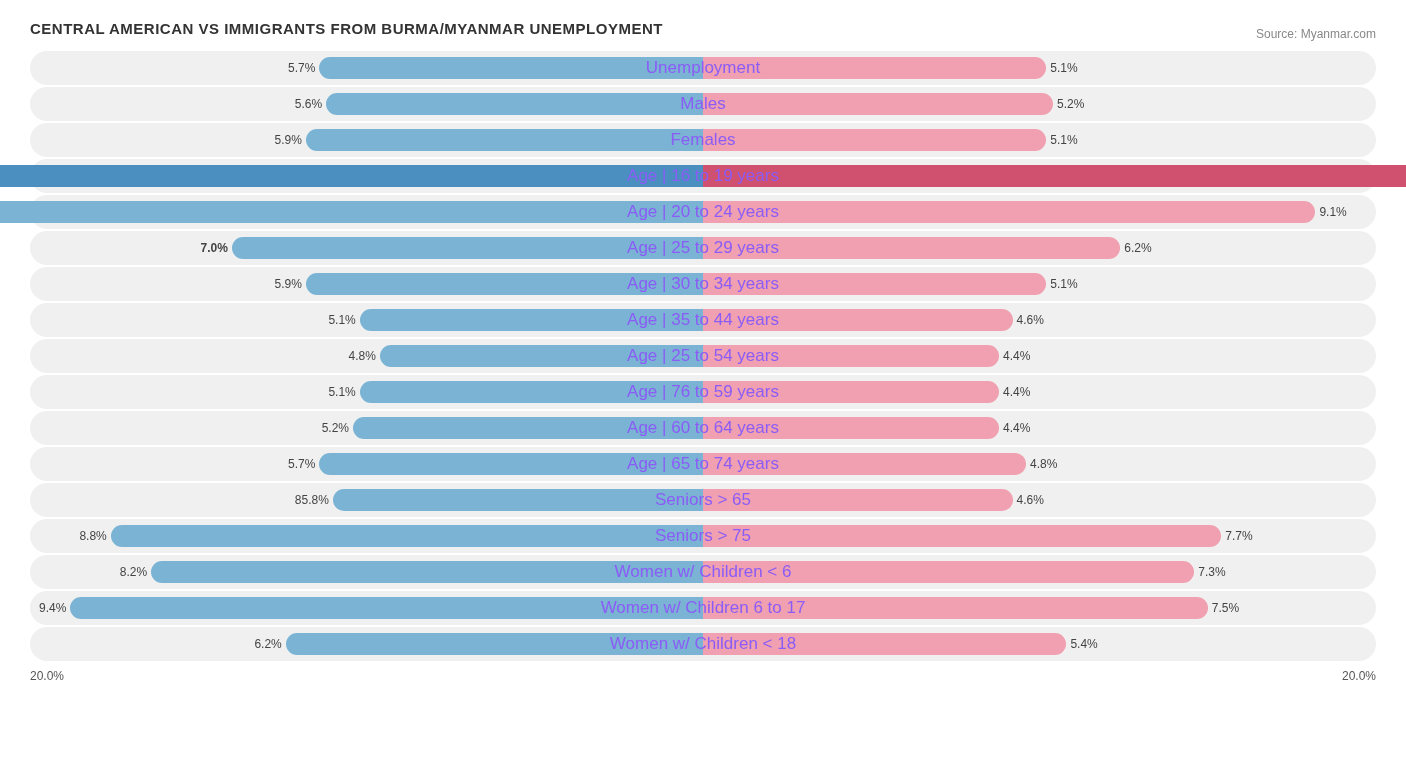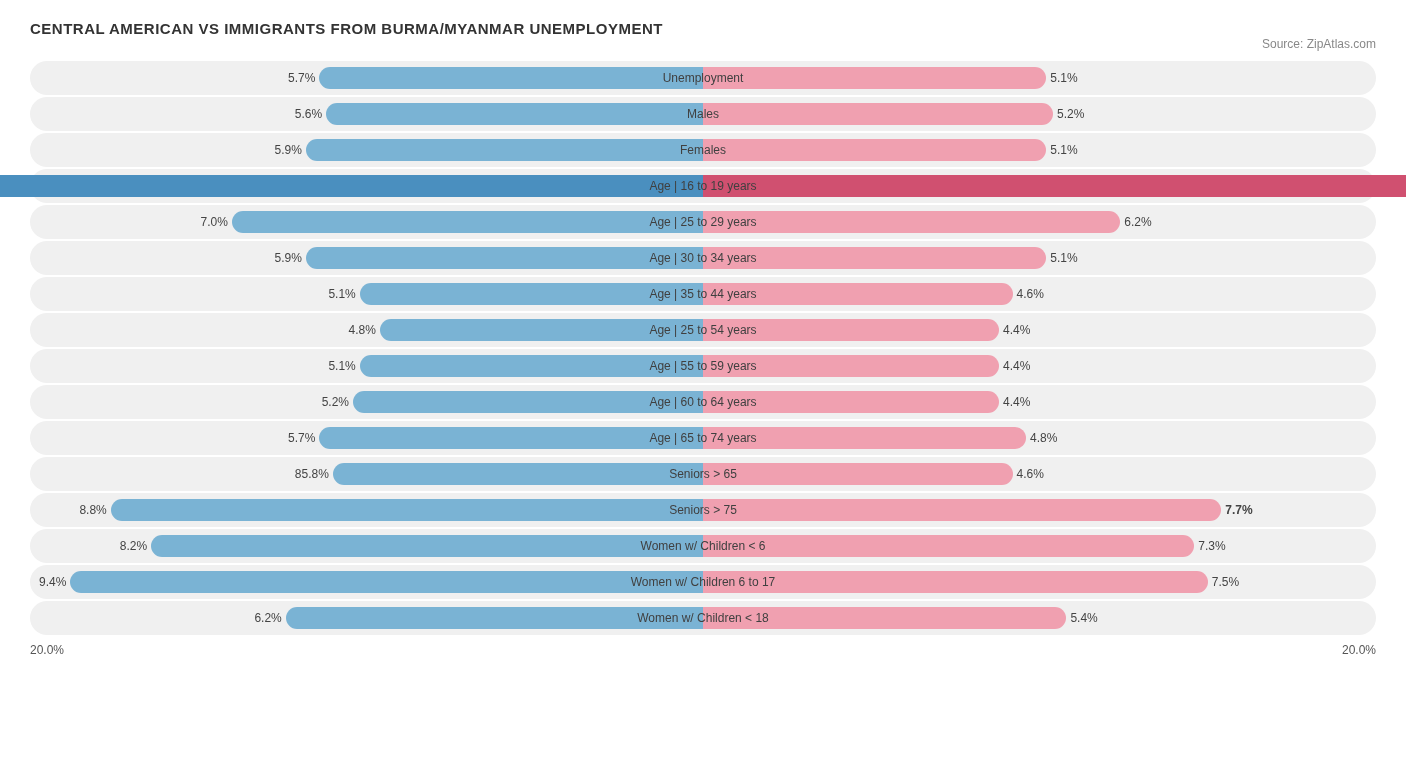--- a/index.html
+++ b/index.html
@@ -13,21 +13,21 @@
       width: 1406px;
       padding: 20px 30px 40px 30px;
       background: #fff;
     }
     .chart-title {
       font-size: 15px;
       font-weight: bold;
       text-transform: uppercase;
       color: #333;
       letter-spacing: 0.5px;
-      margin-bottom: 18px;
+      margin-bottom: 8px;
     }
     .source {
       text-align: right;
       font-size: 12px;
       color: #888;
       margin-top: -18px;
       margin-bottom: 10px;
     }
     .chart-area {
       position: relative;
@@ -65,22 +65,22 @@
       height: 22px;
       background: #f0a0b0;
       border-radius: 0 11px 11px 0;
       top: 50%;
       transform: translateY(-50%);
     }
     .label-center {
       position: absolute;
       left: 50%;
       transform: translateX(-50%);
-      font-size: 12px;
-      color: #404040;
+      font-size: 17px;
+      color: #8b5cf6;
       white-space: nowrap;
       z-index: 10;
       font-weight: normal;
     }
     .label-left {
       position: absolute;
       font-size: 12px;
       color: #444;
       white-space: nowrap;
       z-index: 10;
@@ -119,21 +119,21 @@
       width: 28px;
       height: 16px;
       border-radius: 8px;
     }
   </style>
 </head>
 <body>
 
 <div class="chart-container">
   <div class="chart-title">CENTRAL AMERICAN VS IMMIGRANTS FROM BURMA/MYANMAR UNEMPLOYMENT</div>
-  <div class="source">Source: ZipAtlas.com</div>
+  <div class="source">Source: Myanmar.com</div>
 
   <div class="chart-area" id="chart-area">
   <div class="row">
     <div class="row-inner" style="background:#f0f0f0;">
       <div class="left-bar" style="width:28.5%; background:#7ab3d4;"></div>
       <div class="right-bar" style="width:25.5%; background:#f0a0b0;"></div>
       <span class="label-center">Unemployment</span>
       <span class="label-left" style="right:calc(50% + 28.5% + 4px); top:50%; transform:translateY(-50%);">5.7%</span>
       <span class="label-right" style="left:calc(50% + 25.5% + 4px); top:50%; transform:translateY(-50%);">5.1%</span>
     </div>
@@ -159,24 +159,33 @@
       <div class="row">
     <div class="row-inner" style="background:#f0f0f0;">
       <div class="left-bar" style="width:94%; background:#4a8fbf;"></div>
       <div class="right-bar" style="width:78%; background:#d05070;"></div>
       <span class="label-center">Age | 16 to 19 years</span>
 
     </div>
   </div>
       <div class="row">
     <div class="row-inner" style="background:#f0f0f0;">
+      <div class="left-bar" style="width:53%; background:#7ab3d4;"></div>
+      <div class="right-bar" style="width:45.5%; background:#f0a0b0;"></div>
+      <span class="label-center">Age | 20 to 24 years</span>
+
+      <span class="label-right" style="left:calc(50% + 45.5% + 4px); top:50%; transform:translateY(-50%);">9.1%</span>
+    </div>
+  </div>
+      <div class="row">
+    <div class="row-inner" style="background:#f0f0f0;">
       <div class="left-bar" style="width:35%; background:#7ab3d4;"></div>
       <div class="right-bar" style="width:31%; background:#f0a0b0;"></div>
       <span class="label-center">Age | 25 to 29 years</span>
-      <span class="label-left" style="right:calc(50% + 35% + 4px); top:50%; transform:translateY(-50%);">7.0%</span>
+      <span class="label-left" style="right:calc(50% + 35% + 4px); top:50%; transform:translateY(-50%);font-weight:bold;">7.0%</span>
       <span class="label-right" style="left:calc(50% + 31% + 4px); top:50%; transform:translateY(-50%);">6.2%</span>
     </div>
   </div>
       <div class="row">
     <div class="row-inner" style="background:#f0f0f0;">
       <div class="left-bar" style="width:29.5%; background:#7ab3d4;"></div>
       <div class="right-bar" style="width:25.5%; background:#f0a0b0;"></div>
       <span class="label-center">Age | 30 to 34 years</span>
       <span class="label-left" style="right:calc(50% + 29.5% + 4px); top:50%; transform:translateY(-50%);">5.9%</span>
       <span class="label-right" style="left:calc(50% + 25.5% + 4px); top:50%; transform:translateY(-50%);">5.1%</span>
@@ -197,21 +206,21 @@
       <div class="right-bar" style="width:22%; background:#f0a0b0;"></div>
       <span class="label-center">Age | 25 to 54 years</span>
       <span class="label-left" style="right:calc(50% + 24% + 4px); top:50%; transform:translateY(-50%);">4.8%</span>
       <span class="label-right" style="left:calc(50% + 22% + 4px); top:50%; transform:translateY(-50%);">4.4%</span>
     </div>
   </div>
       <div class="row">
     <div class="row-inner" style="background:#f0f0f0;">
       <div class="left-bar" style="width:25.5%; background:#7ab3d4;"></div>
       <div class="right-bar" style="width:22%; background:#f0a0b0;"></div>
-      <span class="label-center">Age | 55 to 59 years</span>
+      <span class="label-center">Age | 76 to 59 years</span>
       <span class="label-left" style="right:calc(50% + 25.5% + 4px); top:50%; transform:translateY(-50%);">5.1%</span>
       <span class="label-right" style="left:calc(50% + 22% + 4px); top:50%; transform:translateY(-50%);">4.4%</span>
     </div>
   </div>
       <div class="row">
     <div class="row-inner" style="background:#f0f0f0;">
       <div class="left-bar" style="width:26%; background:#7ab3d4;"></div>
       <div class="right-bar" style="width:22%; background:#f0a0b0;"></div>
       <span class="label-center">Age | 60 to 64 years</span>
       <span class="label-left" style="right:calc(50% + 26% + 4px); top:50%; transform:translateY(-50%);">5.2%</span>
@@ -235,21 +244,21 @@
       <span class="label-left" style="right:calc(50% + 27.5% + 4px); top:50%; transform:translateY(-50%);">85.8%</span>
       <span class="label-right" style="left:calc(50% + 23% + 4px); top:50%; transform:translateY(-50%);">4.6%</span>
     </div>
   </div>
       <div class="row">
     <div class="row-inner" style="background:#f0f0f0;">
       <div class="left-bar" style="width:44%; background:#7ab3d4;"></div>
       <div class="right-bar" style="width:38.5%; background:#f0a0b0;"></div>
       <span class="label-center">Seniors &gt; 75</span>
       <span class="label-left" style="right:calc(50% + 44% + 4px); top:50%; transform:translateY(-50%);">8.8%</span>
-      <span class="label-right" style="left:calc(50% + 38.5% + 4px); top:50%; transform:translateY(-50%);font-weight:bold;">7.7%</span>
+      <span class="label-right" style="left:calc(50% + 38.5% + 4px); top:50%; transform:translateY(-50%);">7.7%</span>
     </div>
   </div>
       <div class="row">
     <div class="row-inner" style="background:#f0f0f0;">
       <div class="left-bar" style="width:41%; background:#7ab3d4;"></div>
       <div class="right-bar" style="width:36.5%; background:#f0a0b0;"></div>
       <span class="label-center">Women w/ Children &lt; 6</span>
       <span class="label-left" style="right:calc(50% + 41% + 4px); top:50%; transform:translateY(-50%);">8.2%</span>
       <span class="label-right" style="left:calc(50% + 36.5% + 4px); top:50%; transform:translateY(-50%);">7.3%</span>
     </div>

